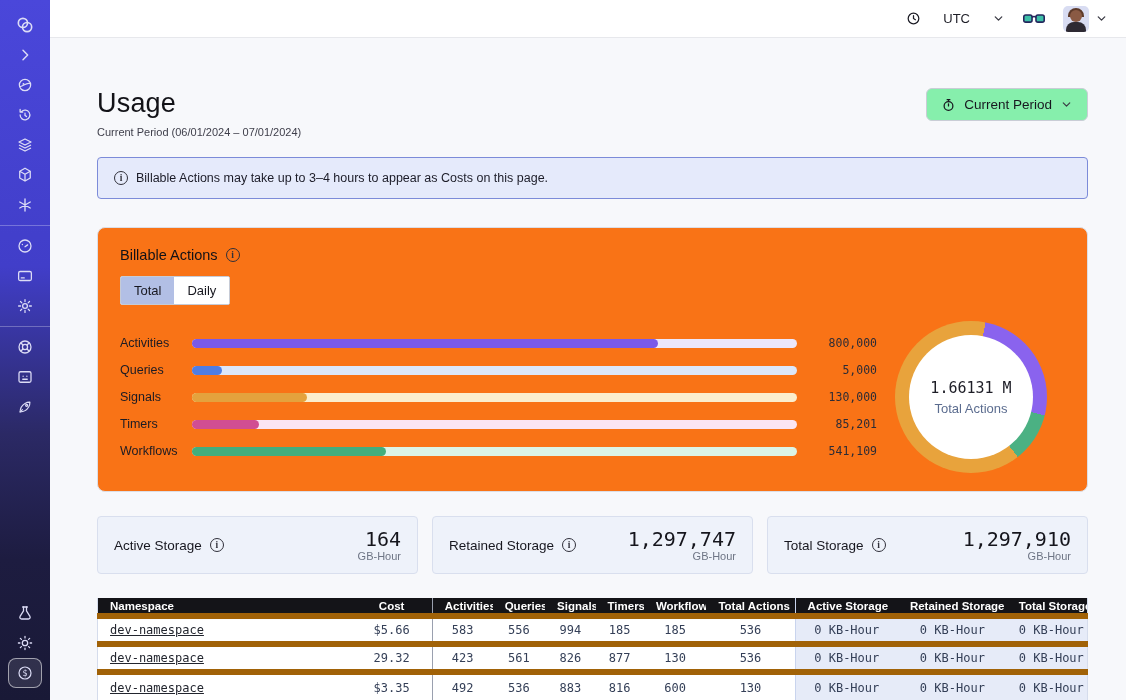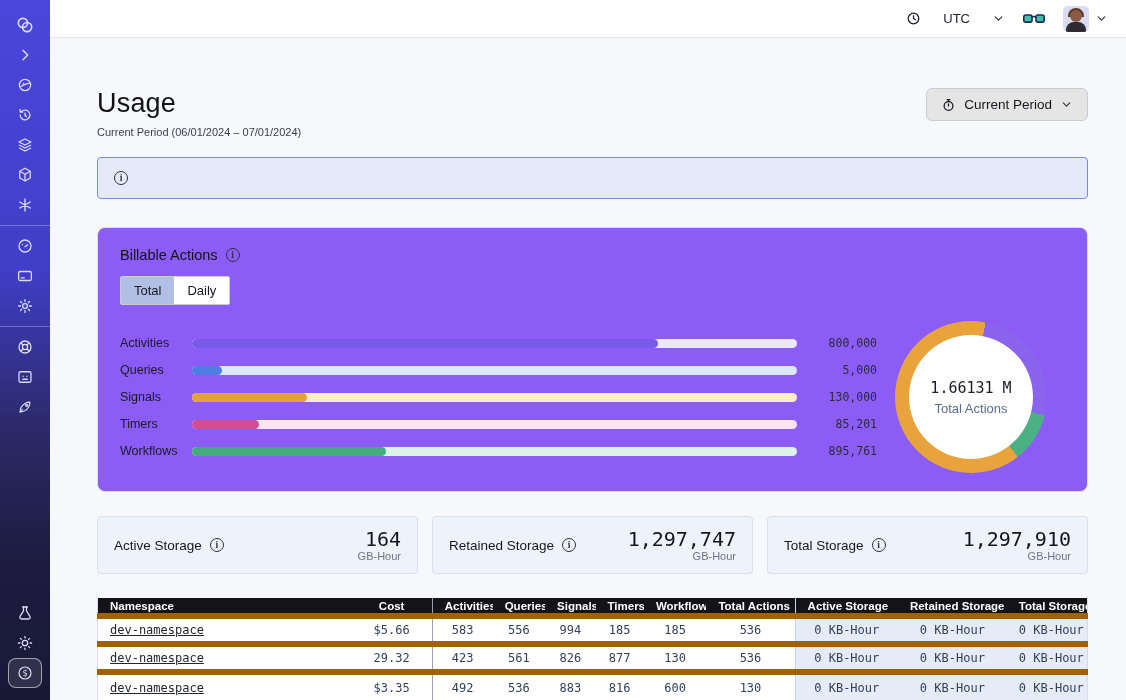--- a/index.html
+++ b/index.html
@@ -28,31 +28,31 @@
   .avatar { width:26px; height:26px; border-radius:5px; background:#d8dcf2; overflow:hidden; position:relative; }
   .avatar .head { position:absolute; left:7px; top:4px; width:12px; height:12px; border-radius:50%; background:#8a5a44; }
   .avatar .hair { position:absolute; left:5px; top:2px; width:16px; height:9px; border-radius:8px 8px 0 0; background:#5d3a2a; }
   .avatar .body { position:absolute; left:3px; top:16px; width:20px; height:12px; border-radius:8px 8px 0 0; background:#2e2a33; }
 
   
   .content { margin-left:50px; padding:88px 38px 0 47px; position:relative; }
   .page-head { display:flex; justify-content:space-between; align-items:flex-start; }
   .page-title { font-size:27px; font-weight:500; letter-spacing:.2px; color:#121217; }
   .page-sub { font-size:11px; color:#3e3e4a; margin-top:7px; }
-  .period-btn { display:flex; align-items:center; gap:8px; background:#e5e5e5; border:1px solid #c9cdd6;
+  .period-btn { display:flex; align-items:center; gap:8px; background:#86efac; border:1px solid #c9cdd6;
     border-radius:6px; height:33px; padding:0 14px; font-size:13.5px; color:#17171f; cursor:pointer; }
 
   .banner { margin-top:19px; height:42px; background:#e5eafb; border:1px solid #7c8bd9; border-radius:4px;
     display:flex; align-items:center; gap:8px; padding:0 16px; font-size:12.5px; color:#1c1c28; }
 
   .info-i { display:inline-flex; width:14px; height:14px; border:1.2px solid #30303a; border-radius:50%;
     align-items:center; justify-content:center; font-size:9.5px; font-weight:700; color:#30303a;
     font-family:"Liberation Serif", serif; flex:0 0 auto; }
 
-  .card { margin-top:28px; background:#8b5cf6; border:1px solid #dcdee6; border-radius:8px; padding:19px 22px 18px; }
+  .card { margin-top:28px; background:#f97316; border:1px solid #dcdee6; border-radius:8px; padding:19px 22px 18px; }
   .card-title-row { display:flex; align-items:center; gap:8px; font-size:14.5px; color:#121217; }
   .tabs { margin-top:13px; display:inline-flex; border:1px solid #c6cbd6; border-radius:2px; overflow:hidden; background:#fff; }
   .tab { padding:6px 13px; font-size:13px; color:#17171f; cursor:pointer; background:#fff; }
   .tab.selected { background:#b2bfe5; }
 
   .chart-flex { display:flex; align-items:center; margin-top:16px; }
   .bars { flex:1 1 auto; }
   .bar-row { display:flex; align-items:center; height:27px; }
   .bar-label { width:72px; font-size:12.5px; color:#1b1b24; flex:0 0 auto; }
   .bar-track { flex:1 1 auto; height:9px; border-radius:5px; position:relative; }
@@ -242,20 +242,21 @@
         </svg>
       <span>Current Period</span>
       <svg class="chev" width="13" height="13" viewBox="0 0 24 24" fill="none" stroke="currentColor" stroke-width="2.2" stroke-linecap="round" stroke-linejoin="round">
           <polyline points="6 9 12 15 18 9"></polyline>
         </svg>
     </button>
   </div>
 
   <div class="banner">
     <span class="info-i">i</span>
+    <span>Billable Actions may take up to 3–4 hours to appear as Costs on this page.</span>
   </div>
 
   <section class="card">
     <div class="card-title-row">
       <span>Billable Actions</span>
       <span class="info-i">i</span>
     </div>
     <div class="tabs" id="tabs">
         <div class="tab selected">Total</div>
         <div class="tab">Daily</div>
@@ -288,21 +289,21 @@
             <div class="bar-track" style="background:#fbe5f3">
               <div class="bar-fill" style="width:11%;background:#d14e92"></div>
             </div>
             <div class="bar-value mono">85,201</div>
           </div>
           <div class="bar-row">
             <div class="bar-label">Workflows</div>
             <div class="bar-track" style="background:#dcf4e6">
               <div class="bar-fill" style="width:32%;background:#43ae7c"></div>
             </div>
-            <div class="bar-value mono">895,761</div>
+            <div class="bar-value mono">541,109</div>
           </div>
         </div>
       <div class="donut-wrap">
         <div class="donut" id="donut" style="background: conic-gradient(rgb(232, 163, 60) 0deg, rgb(232, 163, 60) 11deg, rgb(138, 99, 238) 11deg, rgb(138, 99, 238) 104deg, rgb(75, 177, 131) 104deg, rgb(75, 177, 131) 142deg, rgb(232, 163, 60) 142deg, rgb(232, 163, 60) 360deg); text-align: right;">
           <div class="donut-hole">
             <div class="donut-val mono">1.66131 M</div>
             <div class="donut-lbl">Total Actions</div>
           </div>
         </div>
       </div>

